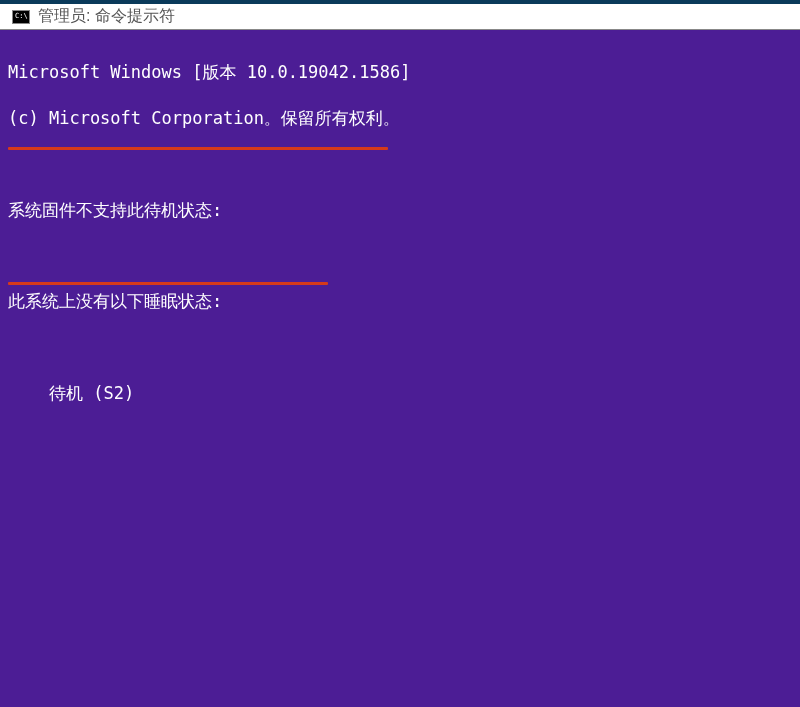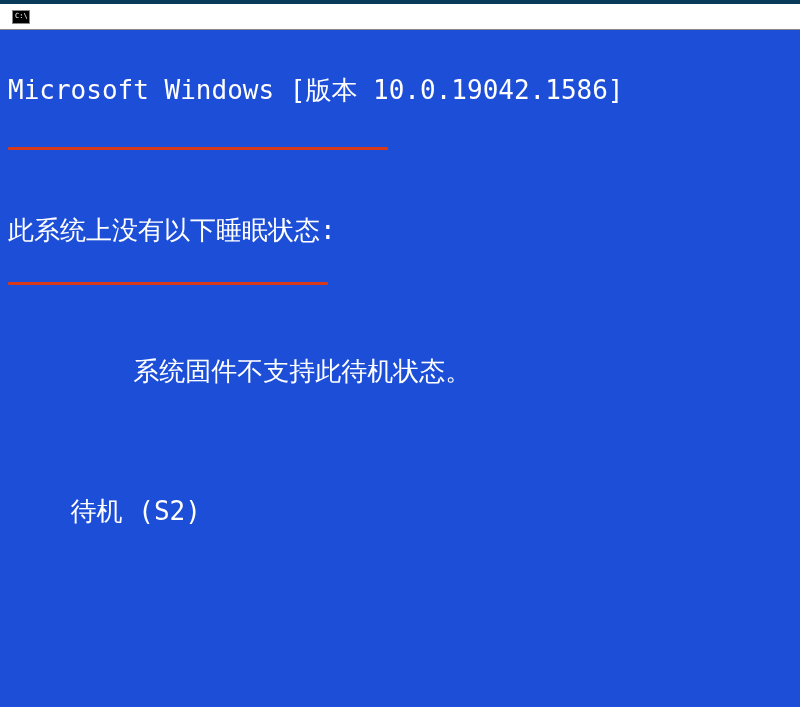--- a/index.html
+++ b/index.html
@@ -39,24 +39,24 @@
       font-size: 7px;
       line-height: 1;
       font-family: monospace;
     }
     .title-text {
       color: #555;
       font-size: 16px;
       font-family: "Microsoft YaHei", sans-serif;
     }
     .terminal {
-      background: #1d4ed8;
+      background: #4c1d95;
       color: #fff;
       padding: 8px 8px;
-      font-size: 26px;
+      font-size: 17px;
       line-height: 1.35;
       width: 100%;
       height: calc(100% - 30px);
       font-family: "NSimSun", "SimSun", Consolas, monospace;
       white-space: pre;
       position: relative;
     }
     .terminal-line {
       white-space: pre;
     }
@@ -70,28 +70,30 @@
       border-radius: 1px;
     }
   </style>
 </head>
 <body>
 
 <div class="title-bar">
   <div class="title-icon">
     <span class="title-icon-inner">C:\</span>
   </div>
+  <span class="title-text">管理员: 命令提示符</span>
 </div>
 
 <div class="terminal">
 <div class="terminal-line">Microsoft Windows [版本 10.0.19042.1586]</div>
+<div class="terminal-line">(c) Microsoft Corporation。保留所有权利。</div>
+<div class="blank-line"></div>
+<div class="terminal-line">系统固件不支持此待机状态:</div>
 <div class="blank-line"></div>
 <div class="terminal-line">此系统上没有以下睡眠状态:</div>
-<div class="blank-line"></div>
-<div class="terminal-line">        系统固件不支持此待机状态。</div>
 <div class="blank-line"></div>
 <div class="terminal-line">    待机 (S2)</div>
 
 
 
 
 
 
 
 

